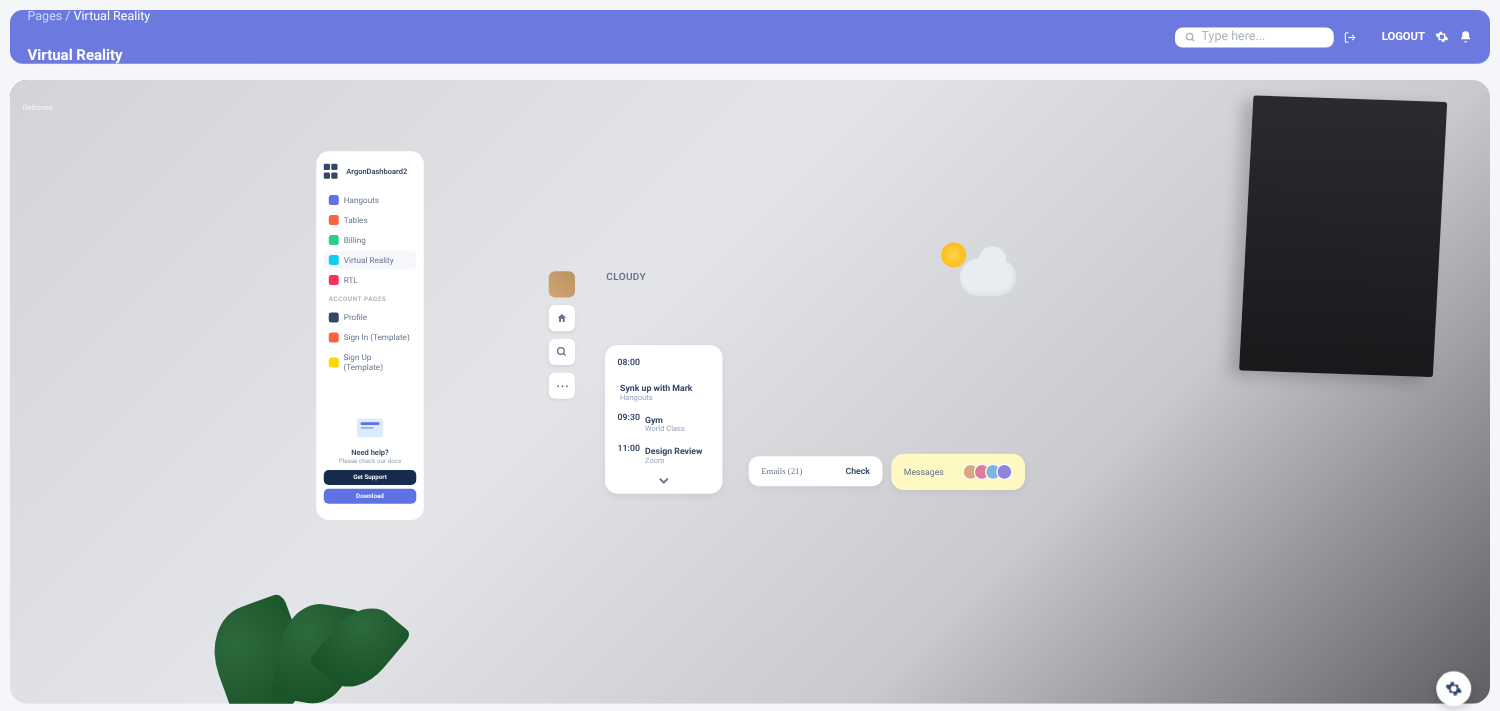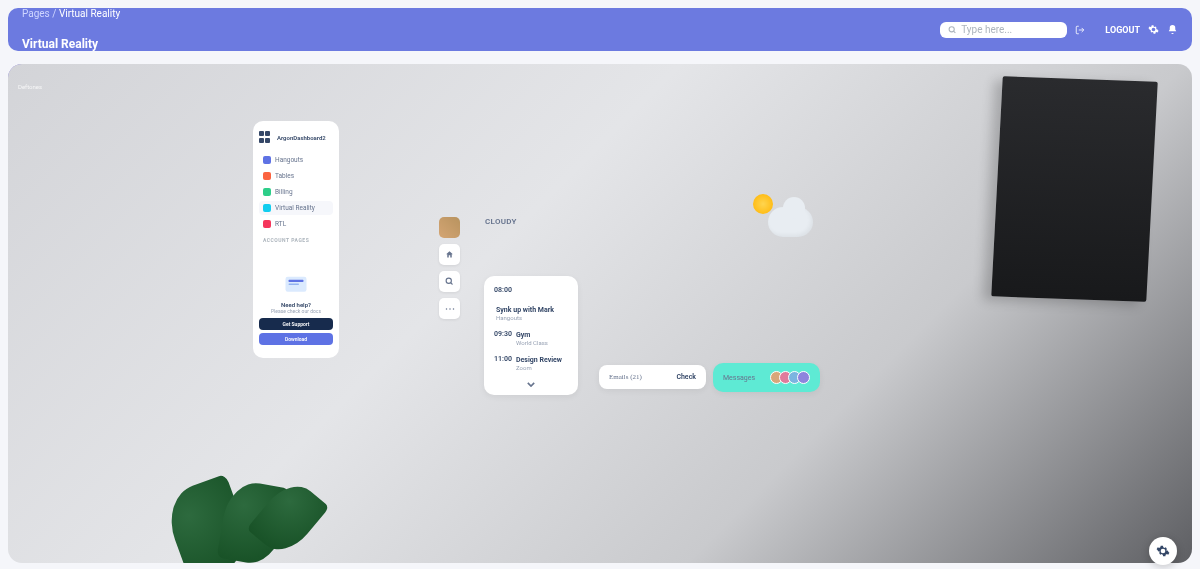--- a/index.html
+++ b/index.html
@@ -73,21 +73,21 @@
   .emails { left: 591px; top: 301px; width: 107px; background: #fff; border-radius: 8px; padding: 8px 10px; display: flex; justify-content: space-between; align-items: center; }
   .emails-label { font-size: 7px; color: #67748e; font-family: Liberation Serif, serif; }
   .emails-check { font-size: 7px; font-weight: 600; color: #344767; cursor: pointer; }
 
   .music { left: 705px; top: 212px; width: 107px; height: 77px; background: linear-gradient(135deg, #7b6fd8, #8e84dd); border-radius: 10px; color: #fff; padding: 10px; display: flex; flex-direction: column; justify-content: space-between; }
   .music-title { font-size: 8px; font-weight: 600; }
   .music-artist { font-size: 6px; opacity: .8; }
   .music-ctrls { display: flex; gap: 6px; margin-top: 6px; }
   .music-btn { width: 18px; height: 18px; border-radius: 50%; border: 1px solid rgba(255,255,255,.6); display: flex; align-items: center; justify-content: center; font-size: 7px; cursor: pointer; }
 
-  .messages { left: 705px; top: 299px; width: 107px; background: #5eead4; border-radius: 10px; padding: 8px 10px; display: flex; justify-content: space-between; align-items: center; }
+  .messages { left: 705px; top: 299px; width: 107px; background: #fef9c3; border-radius: 10px; padding: 8px 10px; display: flex; justify-content: space-between; align-items: center; }
   .msg-label { font-size: 7px; color: #67748e; }
   .msg-avatars { display: flex; }
   .mini-avatar { width: 13px; height: 13px; border-radius: 50%; border: 1.5px solid #fff; margin-left: -4px; }
 
   .fab { position: fixed; right: 23px; bottom: 4px; width: 28px; height: 28px; border-radius: 50%; background: #fff; box-shadow: 0 2px 8px rgba(0,0,0,.2); display: flex; align-items: center; justify-content: center; color: #344767; cursor: pointer; }
 </style>
 </head>
 <body>
 
 <div class="header">
@@ -163,20 +163,34 @@
         <div class="nav-item active">
           <span class="nav-icon" style="background: rgb(17, 205, 239);"></span>
           <span>Virtual Reality</span>
         </div>
         <div class="nav-item">
           <span class="nav-icon" style="background: rgb(245, 54, 92);"></span>
           <span>RTL</span>
         </div>
       </div>
     <div class="section-label">ACCOUNT PAGES</div>
+    <div id="nav-account">
+        <div class="nav-item">
+          <span class="nav-icon" style="background: rgb(52, 71, 103);"></span>
+          <span>Profile</span>
+        </div>
+        <div class="nav-item">
+          <span class="nav-icon" style="background: rgb(251, 99, 64);"></span>
+          <span>Sign In (Template)</span>
+        </div>
+        <div class="nav-item">
+          <span class="nav-icon" style="background: rgb(255, 214, 0);"></span>
+          <span>Sign Up (Template)</span>
+        </div>
+      </div>
     <div class="help-card">
       <svg class="help-icon" viewBox="0 0 40 30">
           <rect x="6" y="4" width="28" height="20" rx="3" fill="#dbeafe"></rect>
           <rect x="10" y="8" width="20" height="3" rx="1" fill="#5e72e4"></rect>
           <rect x="10" y="13" width="14" height="2" rx="1" fill="#93b3f0"></rect>
         </svg>
       <div class="help-title">Need help?</div>
       <div class="help-sub">Please check our docs</div>
       <div class="side-btn btn-dark">Get Support</div>
       <div class="side-btn btn-primary">Download</div>

